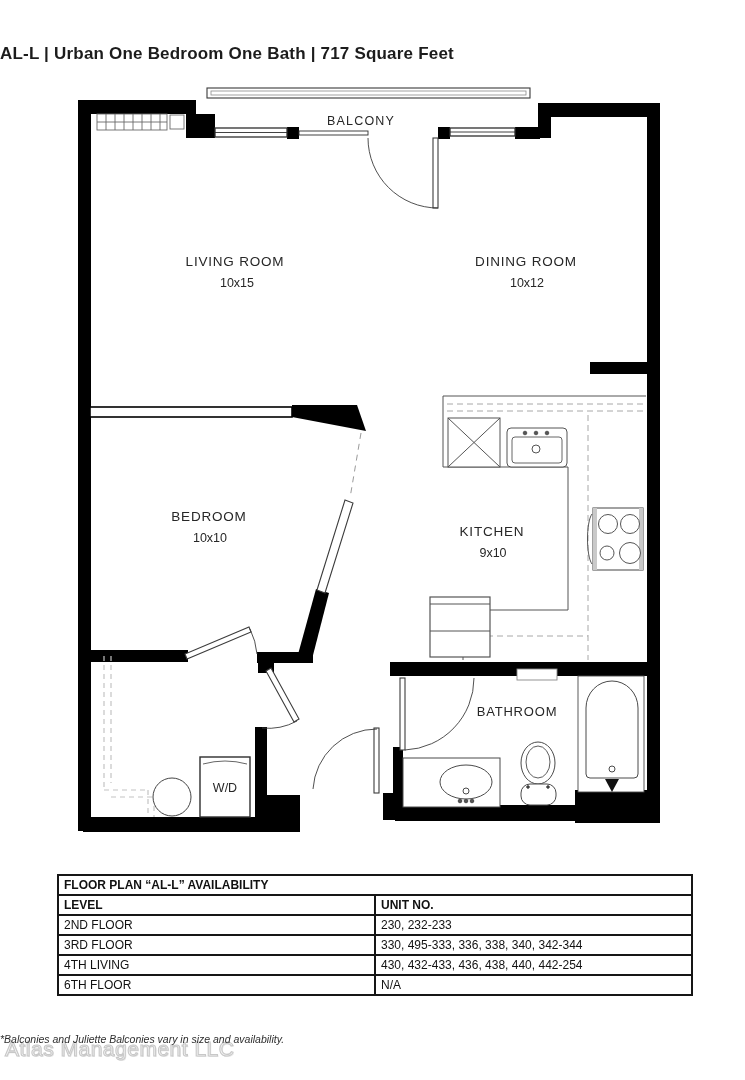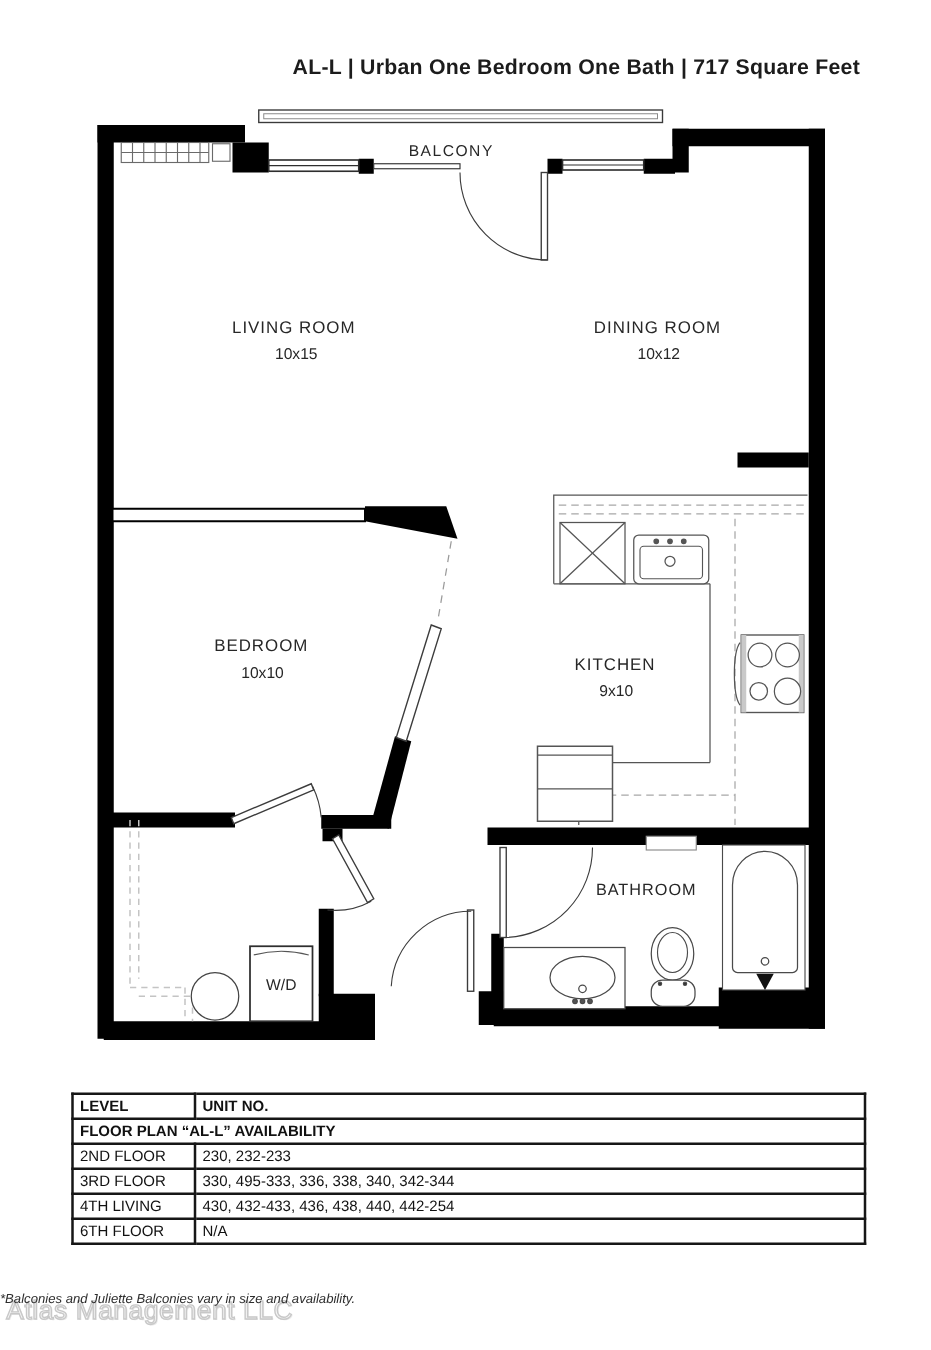--- a/index.html
+++ b/index.html
@@ -1,18 +1,18 @@
 <!DOCTYPE html>
 <html><head>
 <meta charset="utf-8">
 <style>
   html,body{margin:0;padding:0;background:#fff;}
   .page{position:relative;width:745px;height:1080px;background:#ffffff;overflow:hidden;
         font-family:"Liberation Sans",sans-serif;}
-  .title{position:absolute;top:44px;left:0;width:688px;text-align:right;
+  .title{position:absolute;top:44px;left:0;width:688px;text-align:left;
          font-size:17px;font-weight:bold;color:#1c1c1c;letter-spacing:.2px;}
   .plan-svg{position:absolute;top:0;left:0;}
   .plan-label{font-family:"Liberation Sans",sans-serif;fill:#272727;}
   .avail{position:absolute;left:57px;top:874px;width:636px;border-collapse:collapse;
          table-layout:fixed;}
   .avail td{border:2px solid #161616;font-size:12px;color:#111;
             padding:0 5px;height:18px;line-height:14px;vertical-align:middle;
             overflow:hidden;white-space:nowrap;}
   .avail .hdr td{font-weight:bold;}
   .col-level{width:86px;}
@@ -200,26 +200,26 @@
       <text class="plan-label" x="492" y="536" font-size="13.5" letter-spacing=".8">KITCHEN</text>
       <text class="plan-label" x="493" y="557" font-size="12.5">9x10</text>
       <text class="plan-label" x="517" y="716" font-size="13" letter-spacing=".8">BATHROOM</text>
       <text class="plan-label" x="225" y="792" font-size="12.5">W/D</text>
     </g>
   </svg>
 
   <table class="avail">
     <tbody>
         <tr class="hdr">
+      <td colspan="2">FLOOR PLAN “AL-L” AVAILABILITY</td>
+    </tr>
+    <tr class="hdr">
       <td class="col-level">LEVEL</td>
       <td>UNIT NO.</td>
     </tr>
-    <tr class="hdr">
-      <td colspan="2">FLOOR PLAN “AL-L” AVAILABILITY</td>
-    </tr>
     <tr>
       <td class="col-level">2ND FLOOR</td>
       <td>230, 232-233</td>
     </tr>
     <tr>
       <td class="col-level">3RD FLOOR</td>
       <td>330, 495-333, 336, 338, 340, 342-344</td>
     </tr>
     <tr>
       <td class="col-level">4TH LIVING</td>

